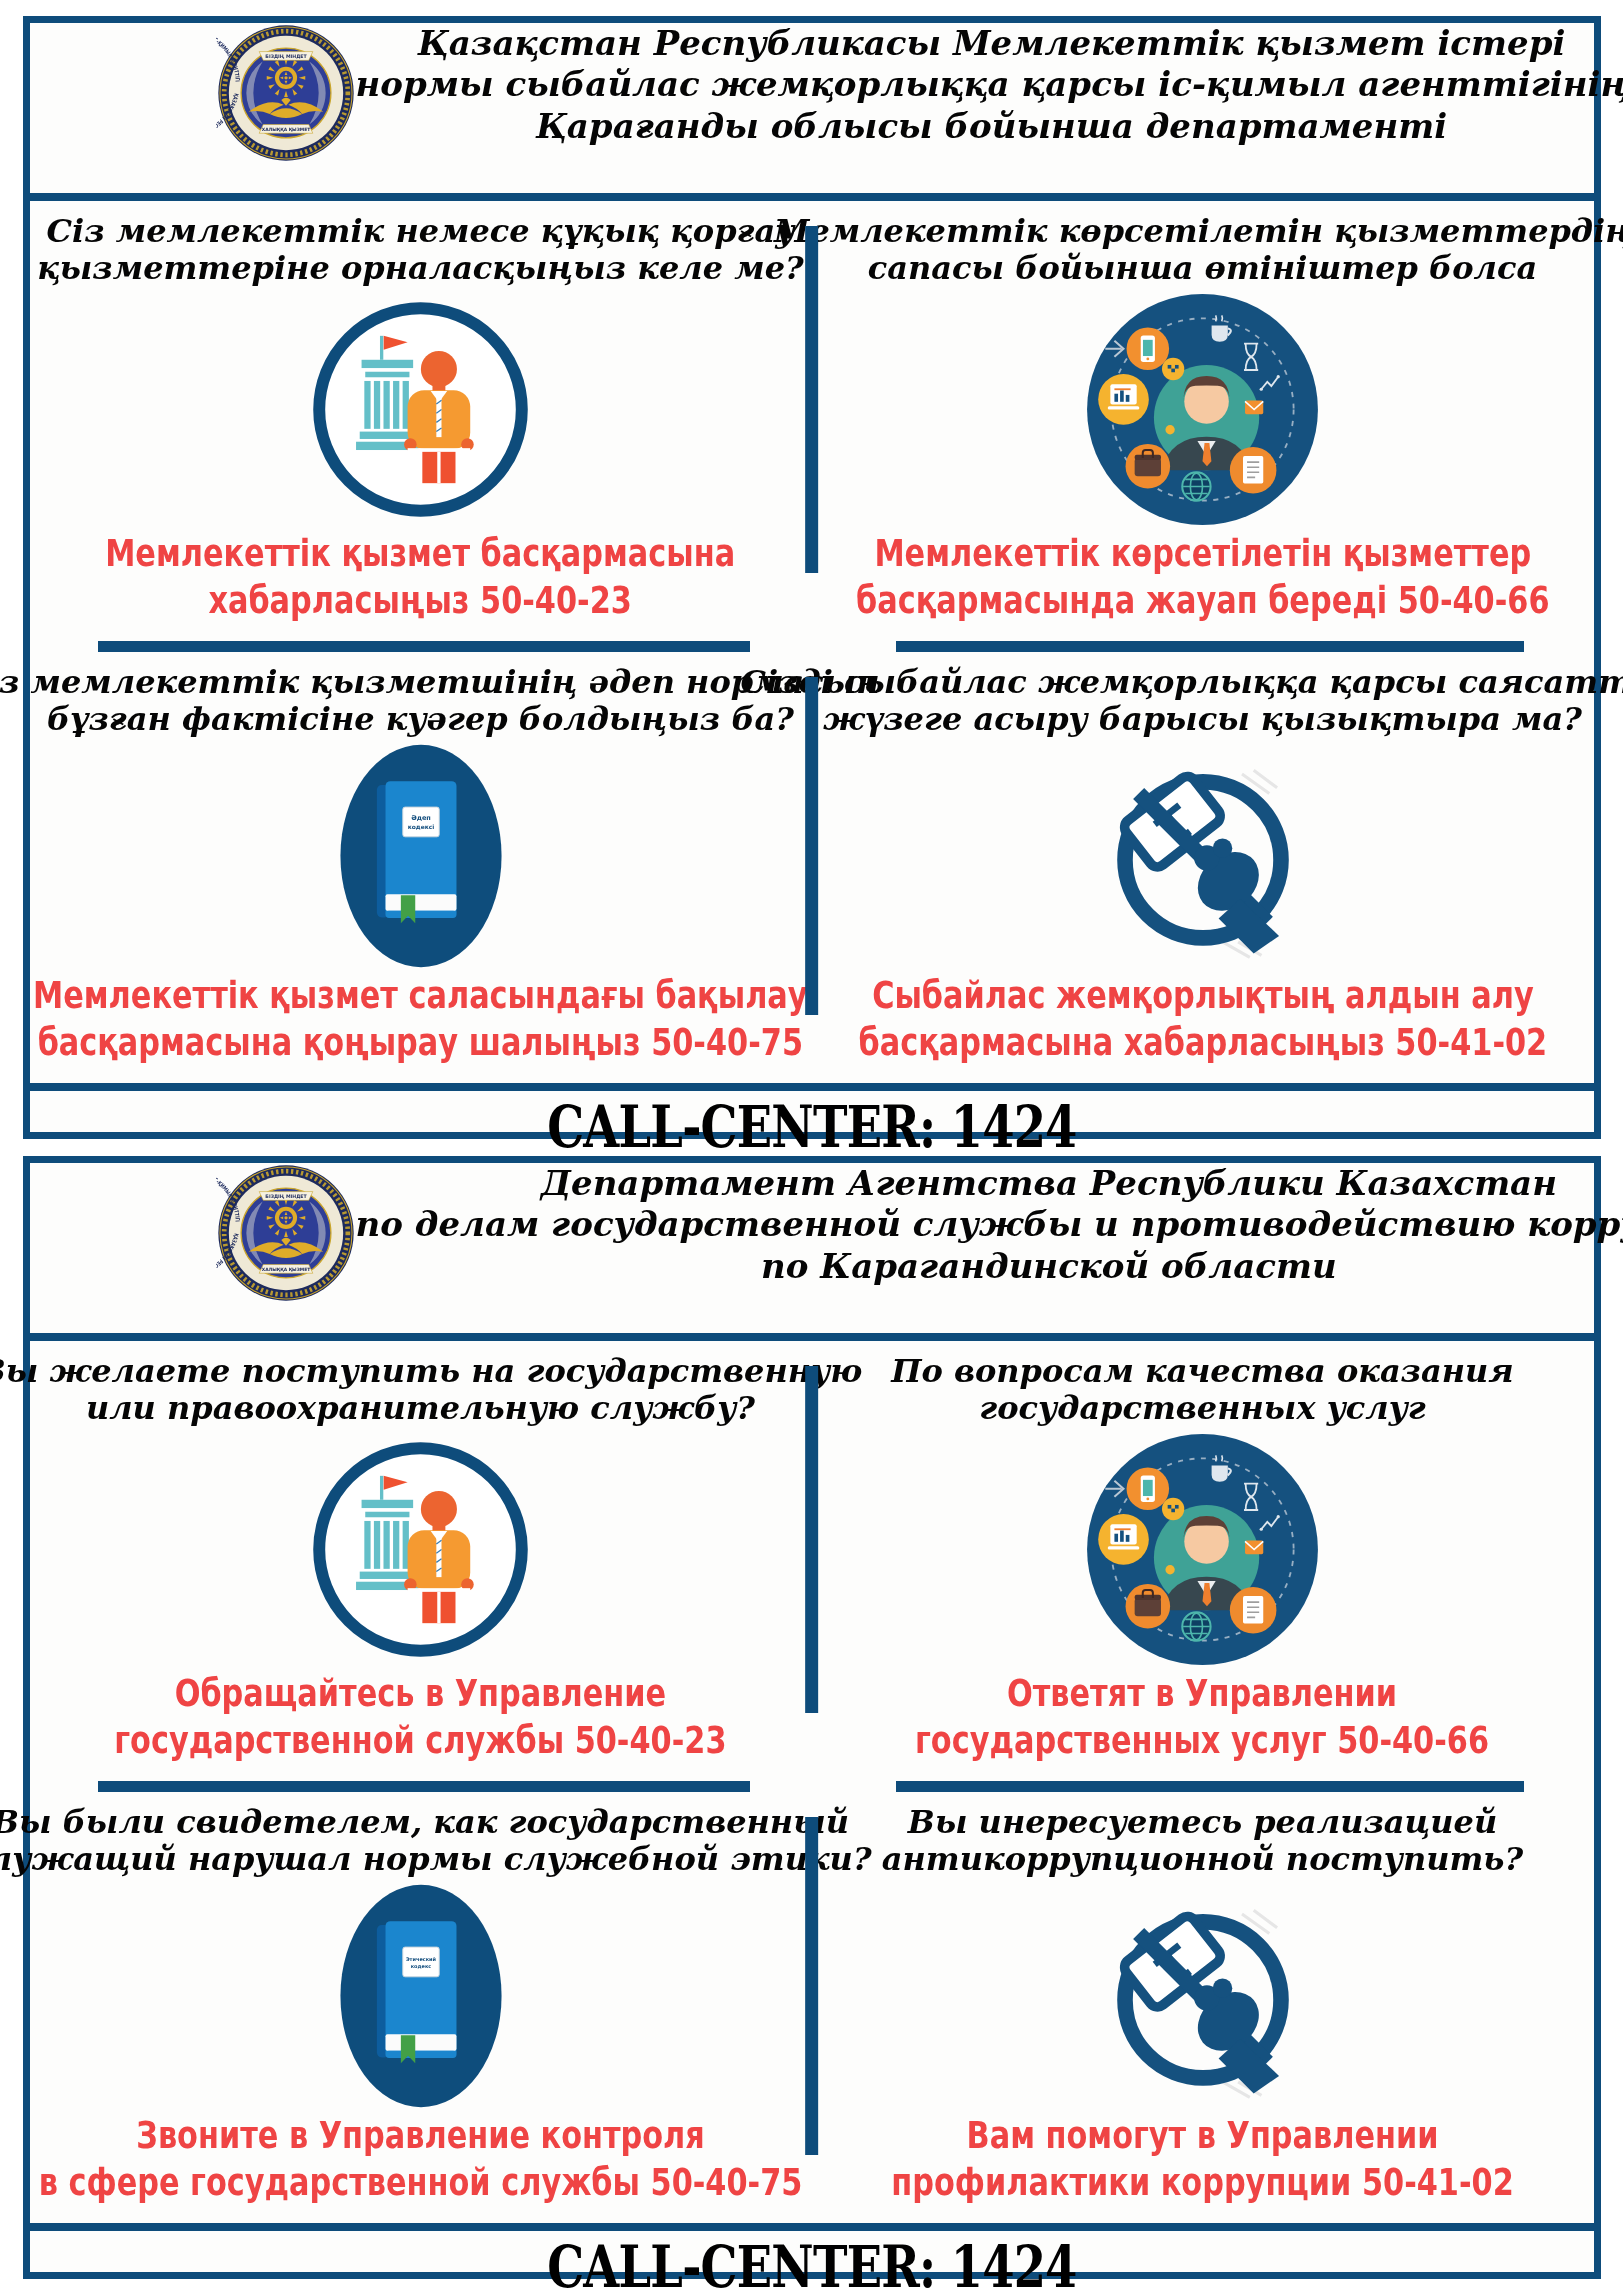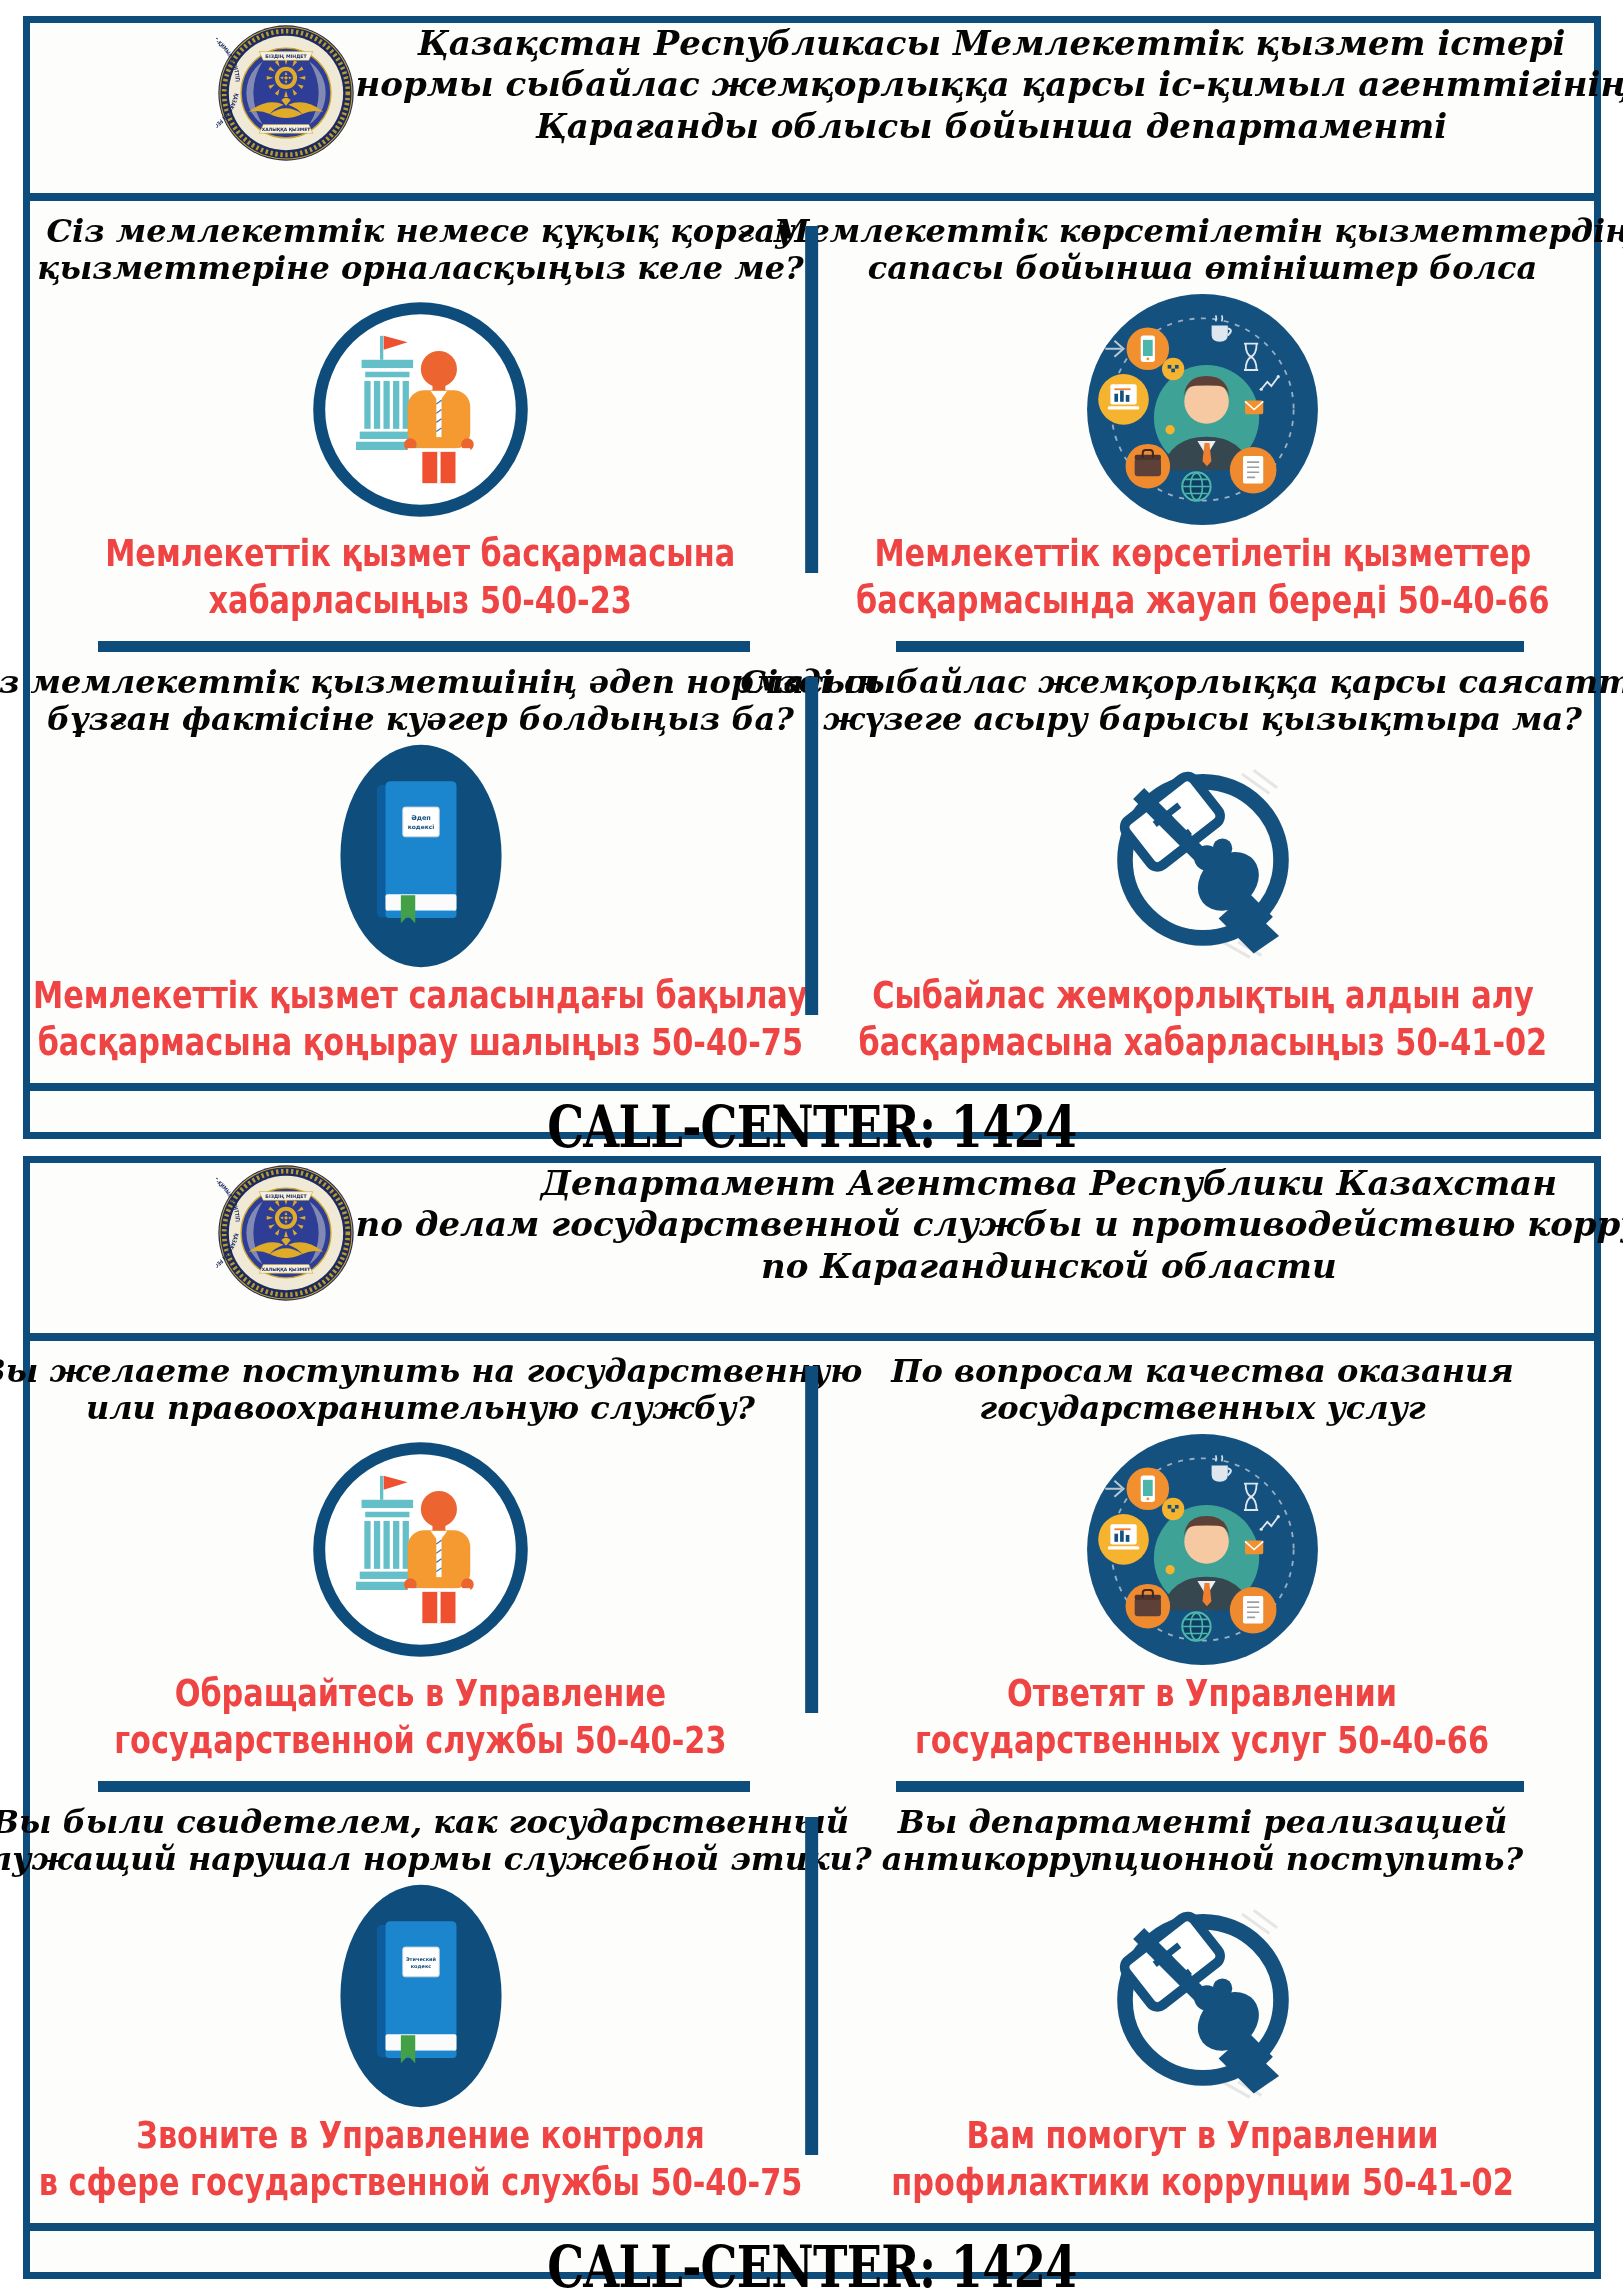--- a/index.html
+++ b/index.html
@@ -392,21 +392,21 @@
               <text class="book-label" x="50" y="46.5" font-size="2.6">кодекс</text>
             </svg>
           </div>
           <div class="answer">
             <span class="aline">Звоните в Управление контроля</span>
             <span class="aline">в сфере государственной службы 50-40-75</span>
           </div>
         </div>
         <div class="cell">
           <div class="question">
-            <span class="qline">Вы департаменті реализацией</span>
+            <span class="qline">Вы инересуетесь реализацией</span>
             <span class="qline">антикоррупционной поступить?</span>
           </div>
           <div class="icon-wrap">
             <svg viewBox="0 0 120 120" width="234" height="234">
                 <use href="#sym-nocorr"></use>
               </svg>
           </div>
           <div class="answer">
             <span class="aline">Вам помогут в Управлении</span>
             <span class="aline">профилактики коррупции 50-41-02</span>

